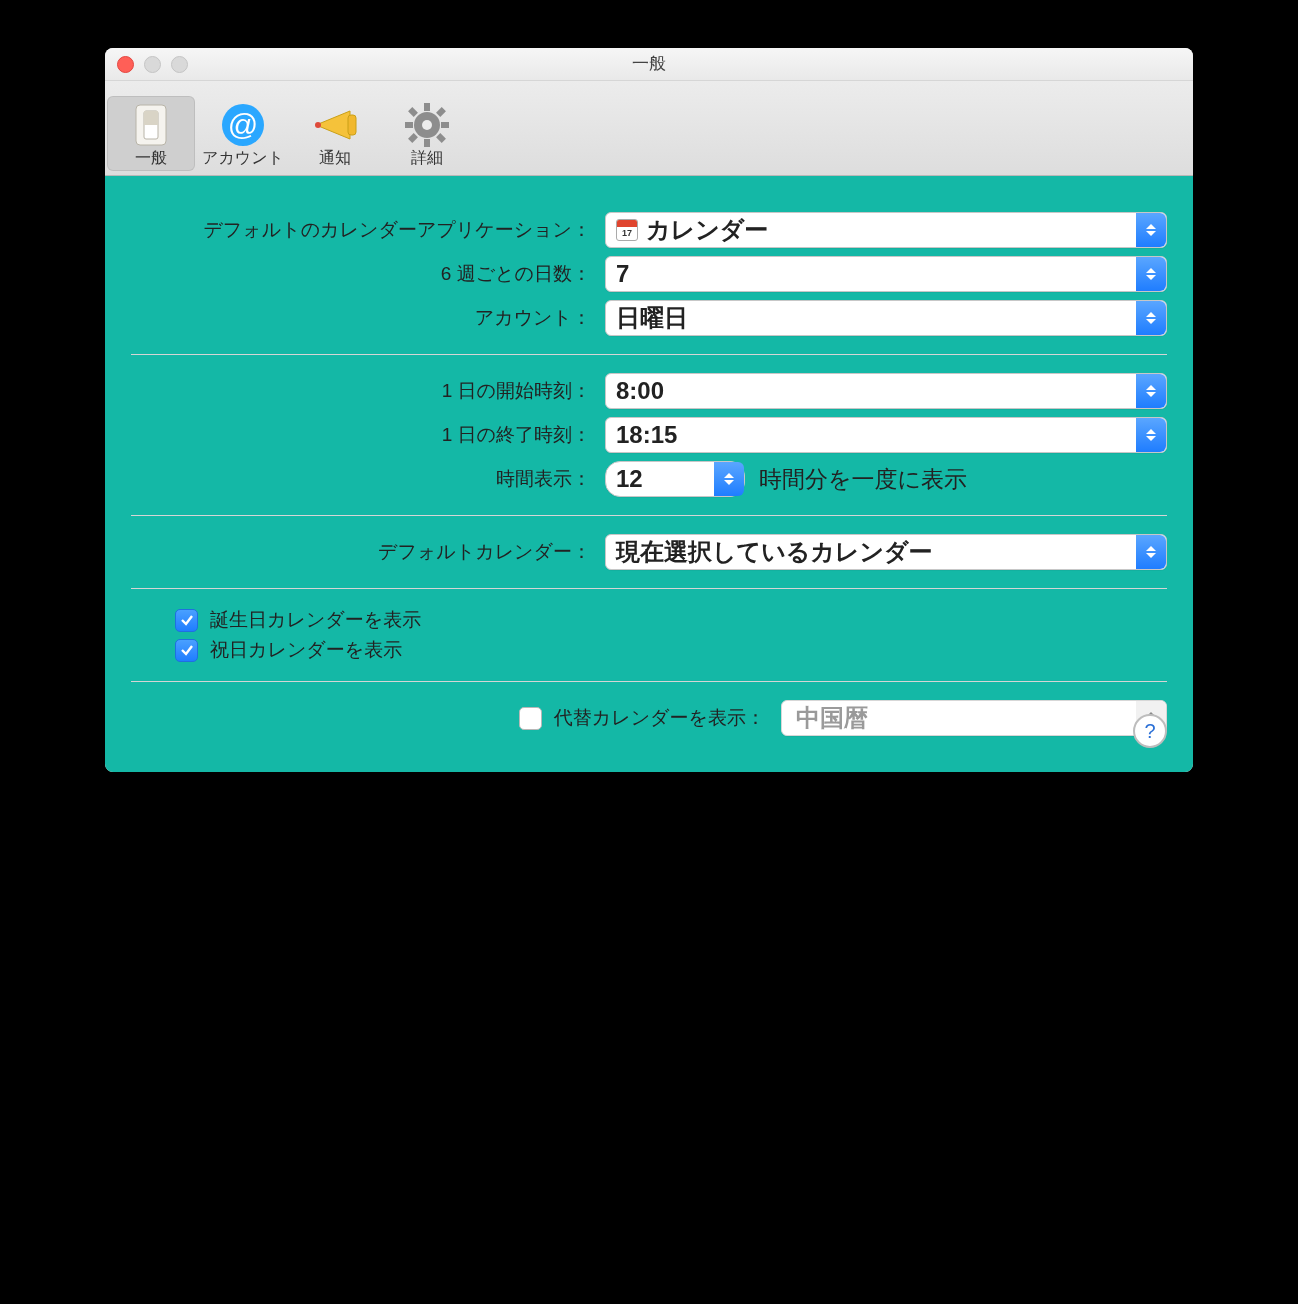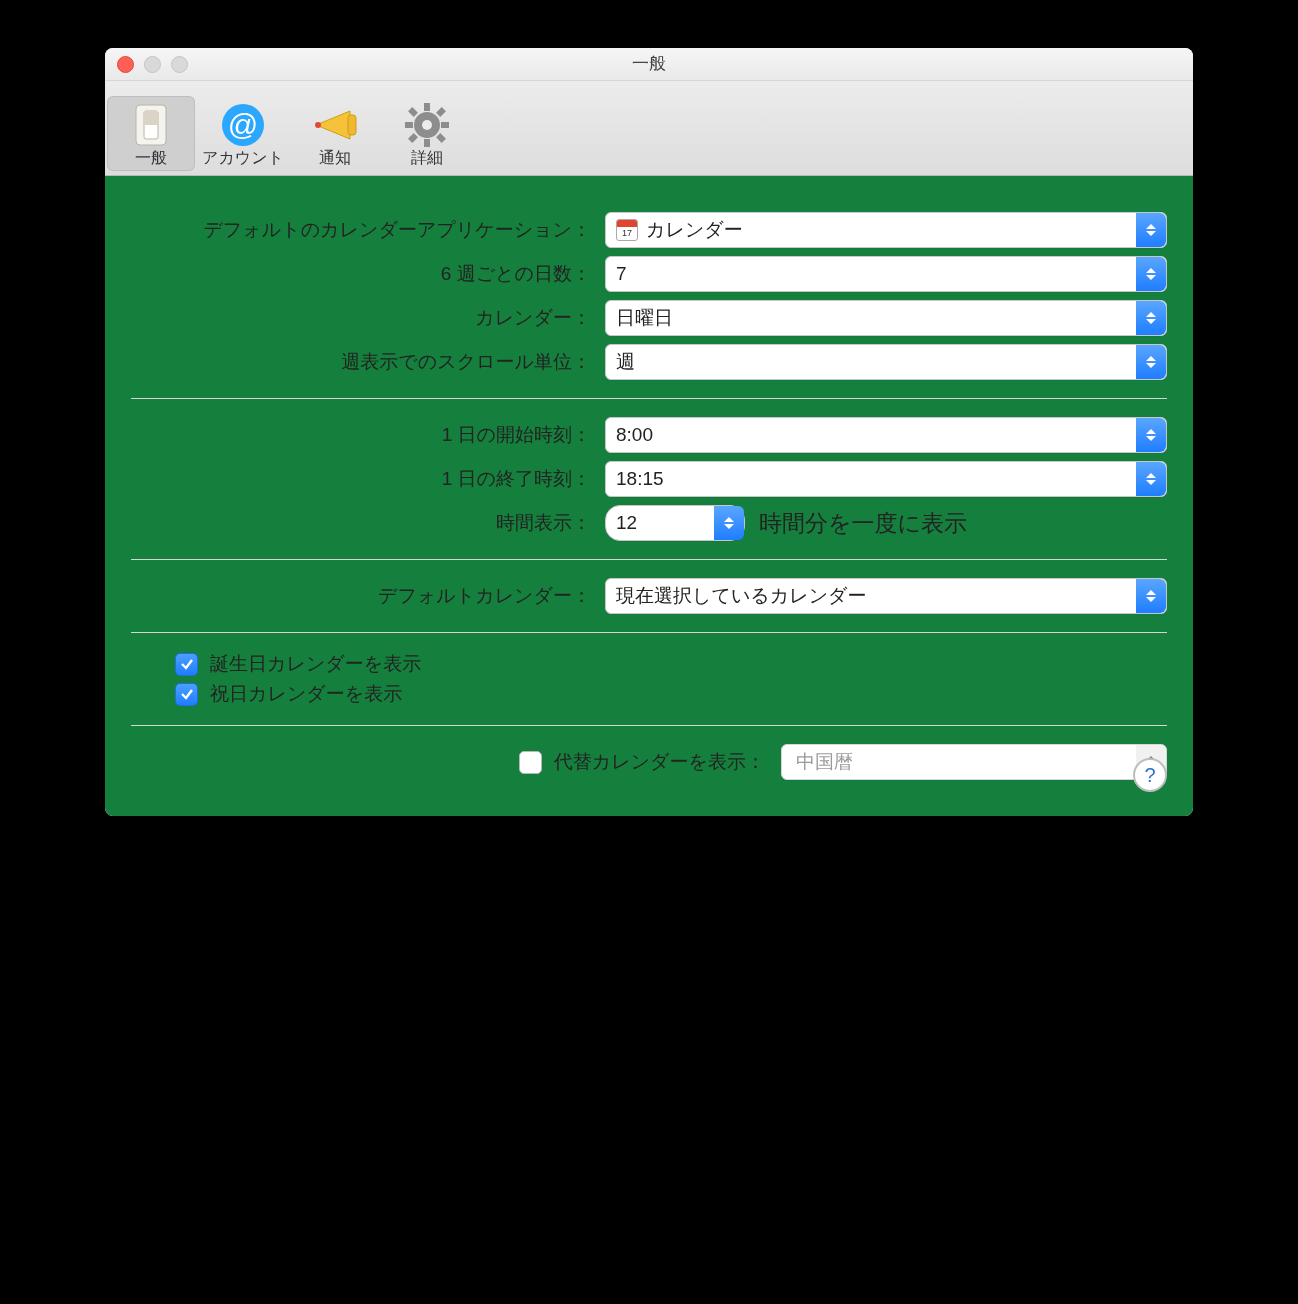--- a/index.html
+++ b/index.html
@@ -36,31 +36,31 @@
     border-bottom:1px solid #b8b8b8;
     padding:0 0 4px 0;height:90px;
   }
   .tb-item{
     width:88px;text-align:center;font-size:16px;color:#333;
     padding:6px 0 2px;cursor:default;border-radius:6px;margin:0 2px;
   }
   .tb-item.selected{background:#cfcfcf;box-shadow:inset 0 0 0 1px rgba(0,0,0,.08);}
   .tb-icon{height:46px;display:flex;align-items:center;justify-content:center;}
   
-  .content{background:#15803d;padding:28px 26px 26px;}
+  .content{background:#14b8a6;padding:28px 26px 26px;}
   .row{display:flex;align-items:center;margin:8px 0;}
   .row .lbl{flex:0 0 460px;text-align:right;padding-right:14px;font-size:19px;}
   .row .ctrl{flex:1;display:flex;align-items:center;}
   hr.sep{border:none;border-top:1px solid #d5d5d5;margin:18px 0;}
   
   .popup{
     position:relative;display:flex;align-items:center;
     height:34px;background:#fff;border:1px solid #c7c7c7;border-radius:6px;
     box-shadow:0 1px 0 rgba(0,0,0,.04);
-    padding:0 40px 0 10px;font-size:19px;flex:1;
+    padding:0 40px 0 10px;font-size:24px;flex:1;font-weight:bold;
   }
   .popup.small{flex:0 0 88px;border-radius:15px;}
   .popup.mid{flex:0 0 330px;}
   .popup .cap{
     position:absolute;right:0;top:0;bottom:0;width:30px;
     background:linear-gradient(#5aa6ff,#1f7dff);
     border-radius:0 6px 6px 0;
     display:flex;flex-direction:column;align-items:center;justify-content:center;
   }
   .popup.disabled{color:#9a9a9a;border-color:#d7d7d7;}
@@ -182,44 +182,32 @@
           <span>7</span>
           <span class="cap">
               <span class="arrow-up"></span>
               <span class="arrow-down"></span>
             </span>
         </div>
       </div>
     </div>
 
     <div class="row">
-      <div class="lbl">カレンダー：</div>
+      <div class="lbl">アカウント：</div>
       <div class="ctrl">
         <div class="popup">
           <span>日曜日</span>
           <span class="cap">
               <span class="arrow-up"></span>
               <span class="arrow-down"></span>
             </span>
         </div>
       </div>
     </div>
 
-    <div class="row">
-      <div class="lbl">週表示でのスクロール単位：</div>
-      <div class="ctrl">
-        <div class="popup">
-          <span>週</span>
-          <span class="cap">
-              <span class="arrow-up"></span>
-              <span class="arrow-down"></span>
-            </span>
-        </div>
-      </div>
-    </div>
 
     <hr class="sep">
 
     <div class="row">
       <div class="lbl">1 日の開始時刻：</div>
       <div class="ctrl">
         <div class="popup">
           <span>8:00</span>
           <span class="cap">
               <span class="arrow-up"></span>

